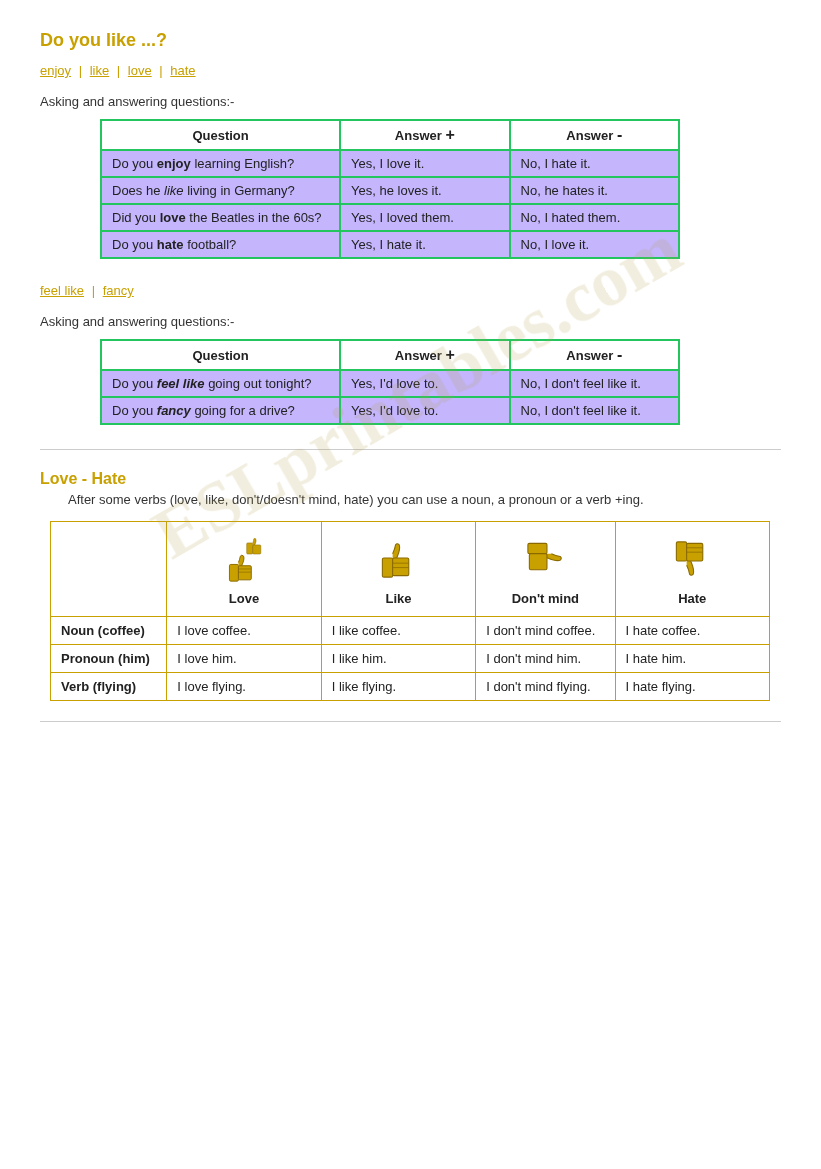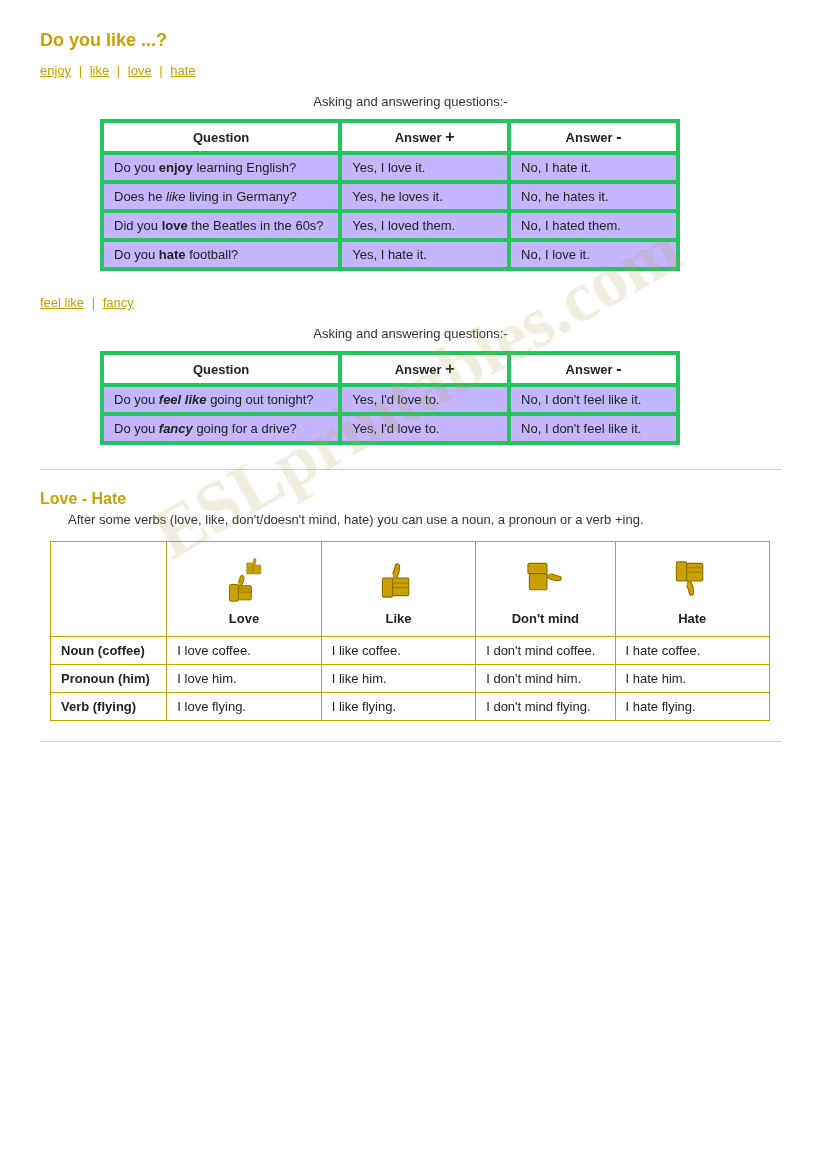--- a/index.html
+++ b/index.html
@@ -28,30 +28,29 @@
       cursor: pointer;
     }
     .links-row .separator {
       color: #c8a000;
       margin: 0 4px;
     }
     .section-desc {
       font-size: 13px;
       margin-bottom: 10px;
       color: #333;
-      text-align: center;
     }
     .qa-table {
       border-collapse: collapse;
       margin-left: 60px;
       margin-bottom: 24px;
       width: 580px;
     }
     .qa-table th, .qa-table td {
-      border: 4px solid #22c55e;
+      border: 2px solid #22c55e;
       padding: 5px 10px;
       font-size: 13px;
     }
     .qa-table th {
       background: #fff;
       font-weight: bold;
       text-align: center;
     }
     .qa-table td {
       background: #c4b5fd;

